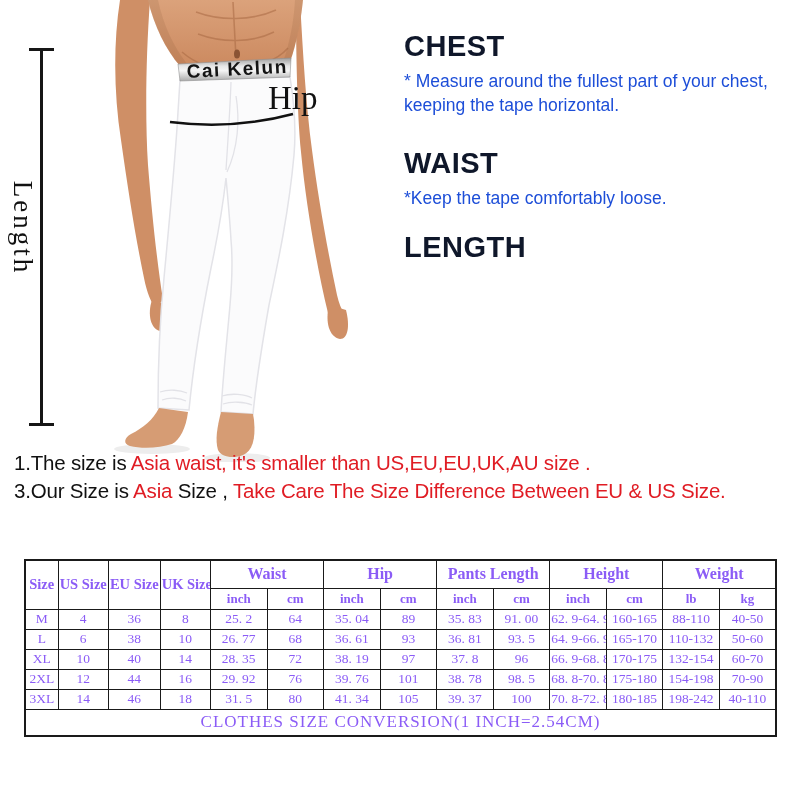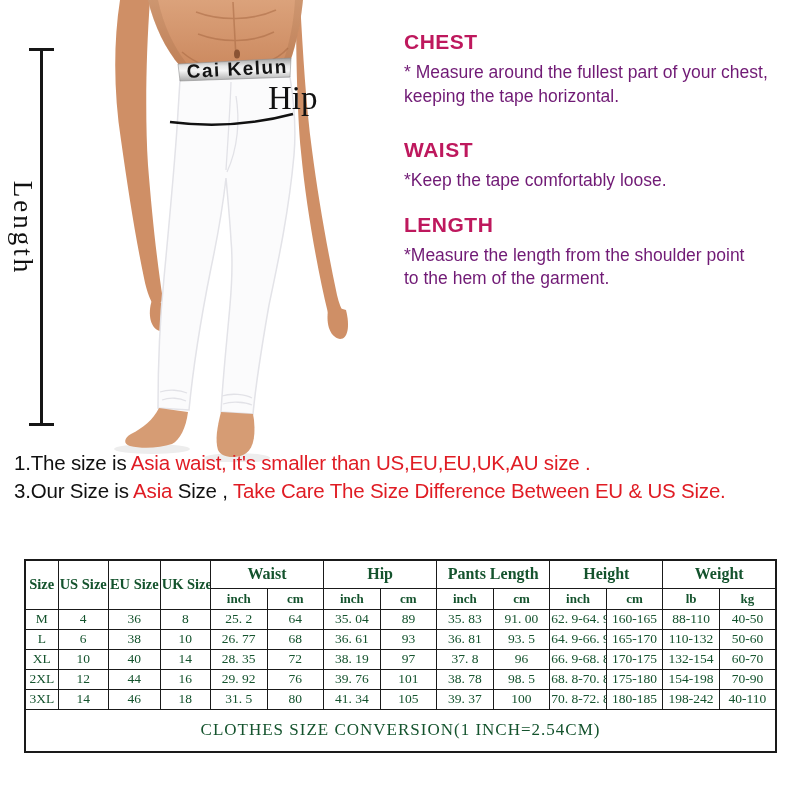--- a/index.html
+++ b/index.html
@@ -23,50 +23,50 @@
     font-family:"Liberation Serif", serif; font-size:27px; letter-spacing:3px; color:#111; white-space:nowrap;
   }
   .hip-label {
     position:absolute; left:268px; top:80px;
     font-family:"Liberation Serif", serif; font-size:33px; color:#111;
   }
 
   
   .instructions { position:absolute; left:404px; top:30px; width:396px; }
   .instr-heading {
-    margin:0 0 7px 0; font-size:21px; font-weight:bold; letter-spacing:0.5px; color:#be185d;
+    margin:0 0 7px 0; font-size:29px; font-weight:bold; letter-spacing:0.5px; color:#0f172a;
   }
   .instr-block + .instr-block .instr-heading { margin-top:30px; }
   .instr-block:last-child .instr-heading { margin-top:20px; }
   .instr-text {
-    margin:0; font-size:17.5px; line-height:23.5px; color:#701a75; white-space:pre;
+    margin:0; font-size:17.5px; line-height:23.5px; color:#1d4ed8; white-space:pre;
   }
 
   
   .notes { position:absolute; left:14px; top:449px; width:786px; }
   .note-line { font-size:20.5px; line-height:28px; white-space:pre; color:#111; letter-spacing:-0.2px; }
   .note-line .red { color:var(--accent-red, #e01c24); }
 
   
   .size-table {
     position:absolute; left:24px; top:559px; width:753px;
     border-collapse:collapse; table-layout:fixed;
-    font-family:"Liberation Serif", serif; color:#14532d;
+    font-family:"Liberation Serif", serif; color:#8b5cf6;
     border:2px solid #1a1a1a;
   }
   .size-table th, .size-table td {
     border:1px solid #1a1a1a; text-align:center; vertical-align:middle; padding:0 1px;
     overflow:hidden; white-space:nowrap;
   }
   .size-table th.group { height:28px; font-size:16px; font-weight:bold; }
   .size-table th.single { font-size:14.5px; font-weight:bold; }
   .size-table th.sub { height:21px; font-size:13px; font-weight:bold; }
   .size-table td.cell { height:20px; font-size:13.5px; }
   .size-table td.footer-cell {
-    height:43px; font-size:17px; letter-spacing:1px; text-align:center;
+    height:27px; font-size:17px; letter-spacing:1px; text-align:center;
   }
 </style>
 </head>
 <body>
 
 <div class="canvas">
 
   <div class="figure-area">
 
     <svg width="400" height="462" viewBox="0 0 400 462">
@@ -142,22 +142,20 @@
       <h2 class="instr-heading">CHEST</h2>
       <p class="instr-text">* Measure around the fullest part of your chest,
 keeping the tape horizontal.</p>
     </div>
     <div class="instr-block">
       <h2 class="instr-heading">WAIST</h2>
       <p class="instr-text">*Keep the tape comfortably loose.</p>
     </div>
     <div class="instr-block">
       <h2 class="instr-heading">LENGTH</h2>
-      <p class="instr-text">*Measure the length from the shoulder point
-to the hem of the garment.</p>
     </div>
   </div>
 
   <div class="notes">
       <div class="note-line"><span>1.The size is </span><span class="red">Asia waist, it's smaller than US,EU,EU,UK,AU size .</span></div>
       <div class="note-line"><span>3.Our Size is </span><span class="red">Asia</span><span> Size , </span><span class="red">Take Care The Size Difference Between EU &amp; US Size.</span></div>
     </div>
 
   <table class="size-table">
     <colgroup>

